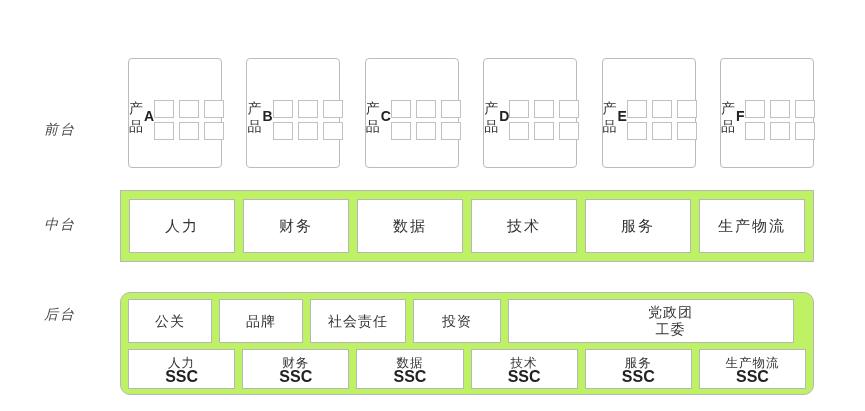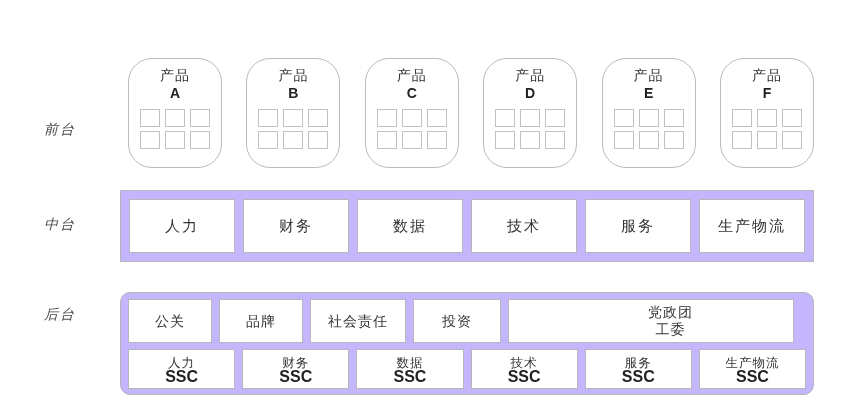--- a/index.html
+++ b/index.html
@@ -44,25 +44,25 @@
     top: 58px;
     width: 686px;
     height: 110px;
     display: flex;
     justify-content: space-between;
   }
   .product-card {
     width: 94px;
     height: 110px;
     border: 1.4px solid #b9bcbe;
-    border-radius: 24px;
-    background: #ffffff;
-    box-sizing: border-box;
-    display: flex;
-    flex-direction: column;
+    border-radius: 4px;
+    background: #ffffff;
+    box-sizing: border-box;
+    display: flex;
+    flex-direction: row;
     align-items: center;
     padding-top: 7px;
   }
   .product-title {
     font-size: 14px;
     line-height: 18px;
     color: #333333;
     font-family: "DejaVu Sans", "Liberation Sans", sans-serif;
     letter-spacing: 1px;
   }
@@ -85,21 +85,21 @@
     height: 18px;
     box-sizing: border-box;
     border: 1.2px solid #bfc2c4;
     background: #ffffff;
   }
 
   
   .stage-box {
     position: absolute;
     border: 1.3px solid #b5b8ba;
-    background: #c4b5fd;
+    background: #bef264;
     box-sizing: border-box;
   }
 
   
   #middle-stage {
     left: 120px;
     top: 190px;
     width: 694px;
     height: 72px;
     padding: 8px 8px;

